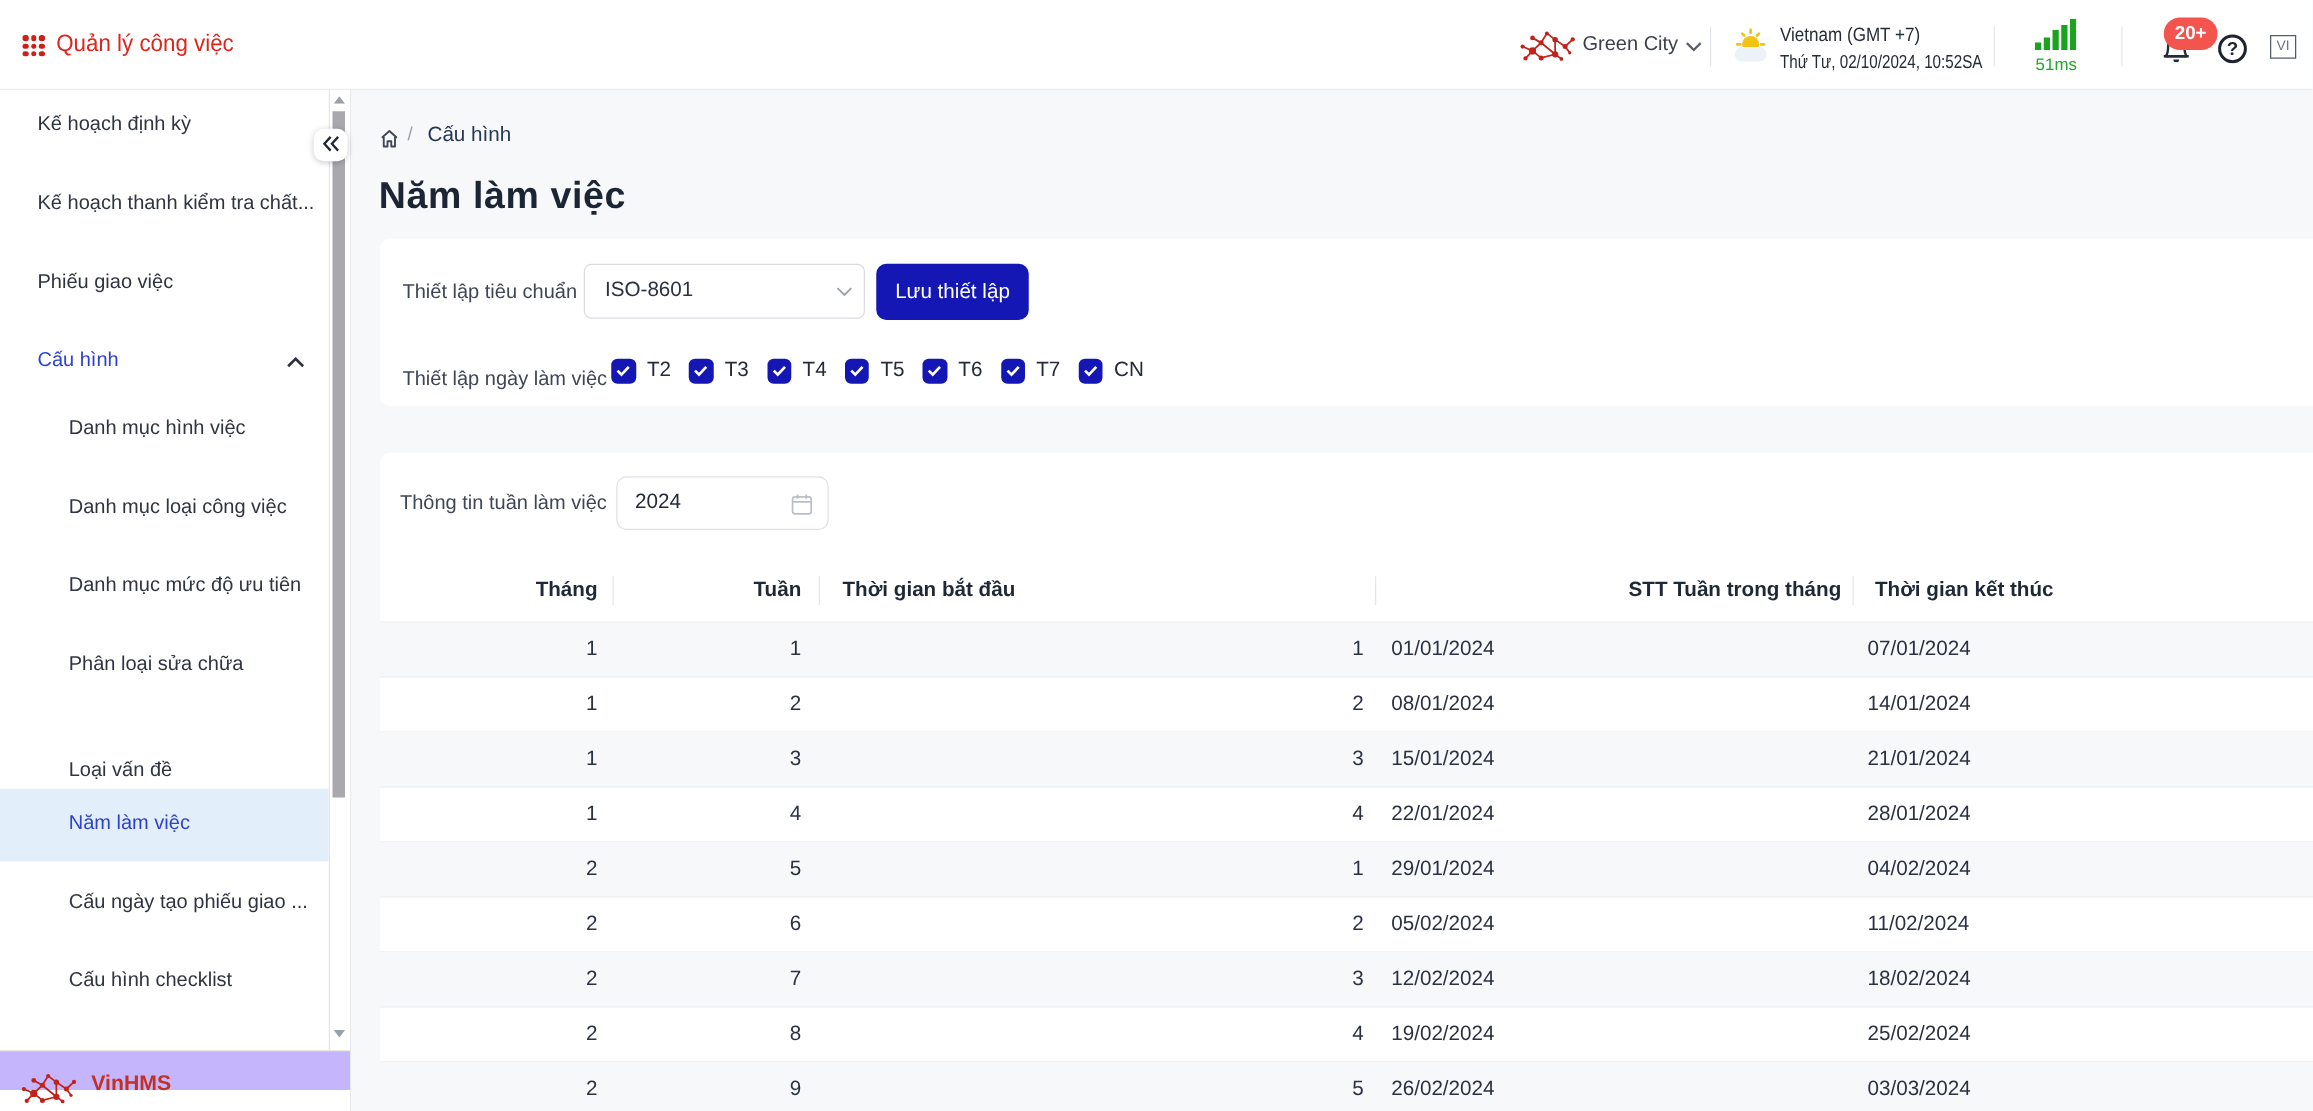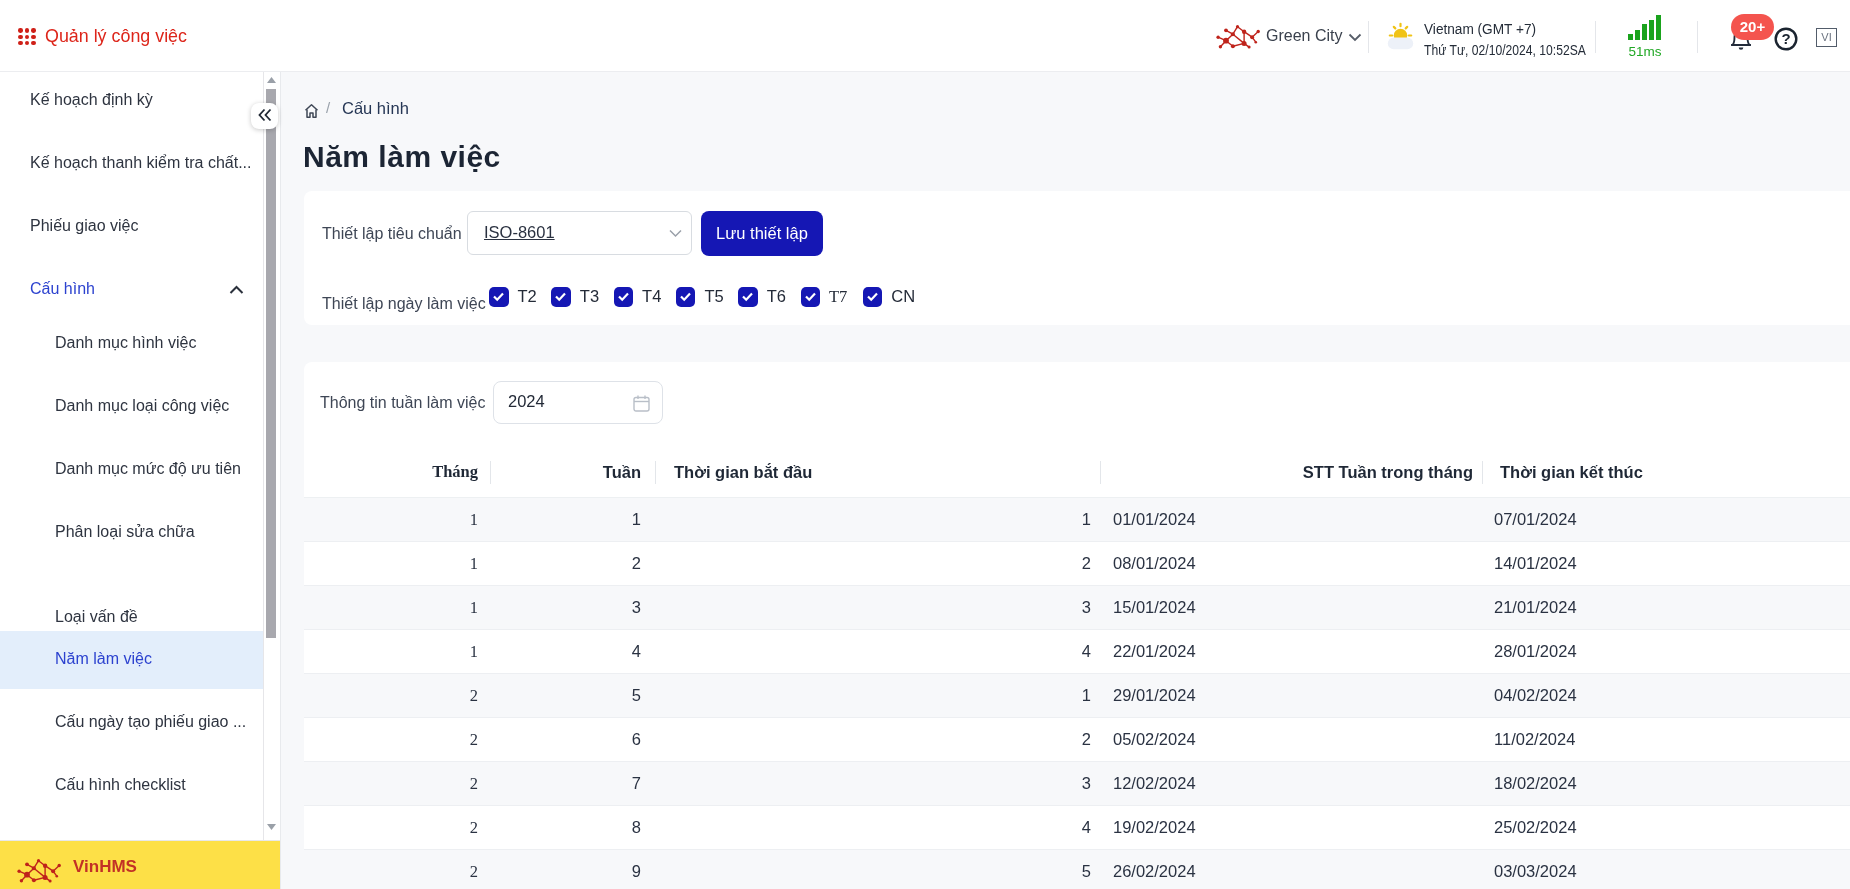--- a/index.html
+++ b/index.html
@@ -22,50 +22,50 @@
 
 #sidebar { position:absolute; left:0; top:72px; width:281px; height:817px; background:#fff; border-right:1px solid #e8eaed; z-index:20; }
 .mi { position:absolute; left:30px; font-size:16px; color:#2e3440; white-space:nowrap; }
 .mi2 { position:absolute; left:55px; font-size:16px; color:#2e3440; white-space:nowrap; }
 .blue { color:#2c42cf; }
 #selrow { position:absolute; left:0; top:559px; width:263px; height:58px; background:#e3eefb; }
 #sbtrack { position:absolute; left:263px; top:0px; width:14px; height:768px; background:#fff; border-left:1px solid #e6e6e9; }
 #sbthumb { position:absolute; left:265.5px; top:17px; width:10.5px; height:549px; background:#a8a8ae; }
 #collapse { position:absolute; left:251px; top:31px; width:27px; height:26px; background:#fff; border-radius:8px; box-shadow:0 1px 5px rgba(0,0,0,0.22); z-index:25; text-align:center; }
 #collapse svg { margin-top:5px; }
-#sbfoot { position:absolute; left:0; top:768px; width:280px; height:50px; background:#fde047; border-top:1px solid #e8e8ea; }
+#sbfoot { position:absolute; left:0; top:768px; width:280px; height:32px; background:#c4b5fd; border-top:1px solid #e8e8ea; }
 #vinhms { position:absolute; left:73px; font-size:17px; font-weight:bold; color:#c23126; }
 
 
 #content { position:absolute; left:282px; top:72px; width:1568px; height:817px; background:#f7f8fa; }
 #crumb { position:absolute; left:21px; top:28px; height:22px; }
 #crumbtxt { position:absolute; left:60px; top:27px; font-size:16.5px; color:#263755; }
 #crumbsl { position:absolute; left:44px; top:27px; font-size:15px; color:#9aa1ab; }
 #pagetitle { position:absolute; left:21px; top:68px; font-size:30px; font-weight:bold; color:#1c2534; letter-spacing:0.5px; }
 
 #card1 { position:absolute; left:22px; top:119px; width:1560px; height:134px; background:#fff; border-radius:8px 0 0 8px; }
 .flabel { font-size:16px; color:#3e4655; }
 #sel { position:absolute; left:163px; top:20px; width:225px; height:44px; border:1px solid #d8dce1; border-radius:6px; background:#fff; }
-#seltxt { position:absolute; left:16px; top:11px; font-size:16.5px; color:#2a3140;text-decoration:underline; }
+#seltxt { position:absolute; left:16px; top:11px; font-size:16.5px; color:#2a3140; }
 #btn { position:absolute; left:397px; top:20px; width:122px; height:45px; background:#1517b4; border-radius:8px; color:#fff; font-size:16.5px; text-align:center; line-height:45px; }
 .cb { position:absolute; top:0px; width:19.5px; height:19.5px; background:#1517b4; border-radius:5px; }
 .cb svg { position:absolute; left:2.2px; top:2.2px; }
 .cblab { position:absolute; top:0px; font-size:16.5px; color:#242b38; }
 
 #card2 { position:absolute; left:22px; top:290px; width:1560px; height:527px; background:#fff; border-radius:8px 0 0 0; }
 #inp { position:absolute; left:189px; top:19px; width:170px; height:43px; border:1px solid #dee2e8; border-radius:8px; background:#fff; }
 #inptxt { position:absolute; left:14px; top:10px; font-size:16.5px; color:#232a37; }
 
 
 #tbl { position:absolute; left:0px; top:85px; width:1560px; }
 .trow { display:flex; width:1560px; height:44px; border-bottom:1px solid #edeff2; }
 .trow.hd { height:51px; border-bottom:1px solid #edf0f2; position:relative; }
 .trow.odd { background:#f7f8fa; }
 .tc { display:flex; align-items:center; font-size:16.5px; color:#2a3242; }
-.c1 { width:186px; justify-content:flex-end; padding-right:12px;font-family:Liberation Serif, serif; }
+.c1 { width:186px; justify-content:flex-end; padding-right:12px; }
 .c2 { width:165px; justify-content:flex-end; padding-right:14px; }
 .c3 { width:445px; justify-content:flex-end; padding-right:9px; }
 .c4 { width:382px; padding-left:13px; }
 .c5 { width:382px; padding-left:12px; }
 .hd .tc { font-weight:bold; color:#1f2836; }
 .hd .c4 { padding-left:19px; }
 .hd .c5 { padding-left:18px; }
 .vsep { position:absolute; top:14px; width:1px; height:23px; background:#e3e6ea; }
 </style>
 </head>
@@ -274,21 +274,21 @@
           <svg width="15" height="15" viewBox="0 0 15 15">
             <path d="M3 7.5 L6.2 10.7 L12 4.5" stroke="#fff" stroke-width="2.2" fill="none"></path>
           </svg>
         </div>
         <div class="cblab" style="left:462.7px;">T6</div>
         <div class="cb" style="left:496.5px;">
           <svg width="15" height="15" viewBox="0 0 15 15">
             <path d="M3 7.5 L6.2 10.7 L12 4.5" stroke="#fff" stroke-width="2.2" fill="none"></path>
           </svg>
         </div>
-        <div class="cblab" style="left:525px;font-family:Liberation Serif, serif;">T7</div>
+        <div class="cblab" style="left:525px;">T7</div>
         <div class="cb" style="left:558.8px;">
           <svg width="15" height="15" viewBox="0 0 15 15">
             <path d="M3 7.5 L6.2 10.7 L12 4.5" stroke="#fff" stroke-width="2.2" fill="none"></path>
           </svg>
         </div>
         <div class="cblab" style="left:587.3px;">CN</div>
       </div>
   </div>
 
   <div id="card2">

